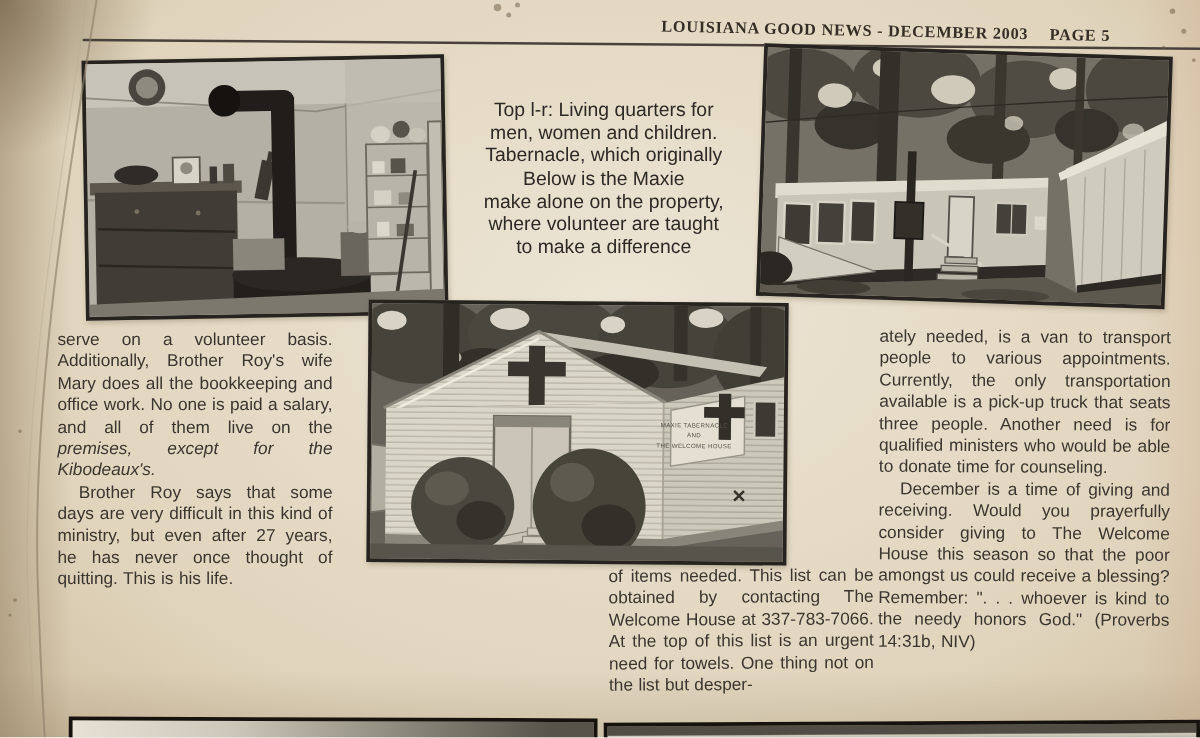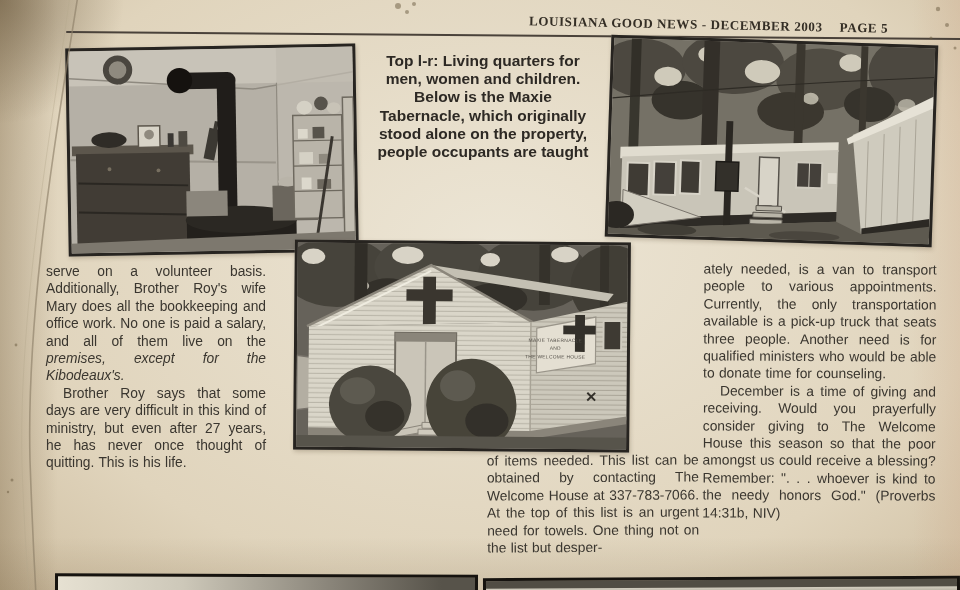--- a/index.html
+++ b/index.html
@@ -34,22 +34,22 @@
     position:absolute; border:3px solid #272420; background:#aaa59a; z-index:2;
     box-shadow:1px 2px 4px rgba(70,55,30,.25);
   }
   .photo svg { display:block; width:100%; height:100%; }
   .photo-interior { left:67px;  top:46px;  width:290px; height:208px; transform:rotate(-1deg);  }
   .photo-trailers { left:608px; top:40px;  width:327px; height:202px; transform:rotate(1.9deg); }
   .photo-church   { left:294px; top:241px; width:336px; height:210px; transform:rotate(.5deg);  }
 
   
   .caption {
-    position:absolute; left:361px; top:52px; width:244px; text-align:center;
-    font-weight:bold; font-size:15.5px; line-height:18.2px; color:#2d2924; z-index:1;
+    position:absolute; left:361px; top:80px; width:244px; text-align:center;
+    font-weight:normal; font-size:15.5px; line-height:18.2px; color:#2d2924; z-index:1;
   }
   .cap-line { white-space:nowrap; }
 
   
   .col {
     position:absolute; font-size:13.8px; line-height:17.4px; color:#3a362f;
     text-align:justify; z-index:1; word-spacing:.5px;
   }
   .col p { margin:0; }
   .col p.indent { text-indent:17px; }
@@ -160,24 +160,25 @@
       </g>
       <rect x="279" y="52" width="11" height="142" fill="#c3beb2" stroke="#6e695f" stroke-width="1.5"></rect>
       <line x1="268" y1="92" x2="250" y2="202" stroke="#3a3630" stroke-width="3"></line>
       <polygon points="0,198 290,190 290,208 0,208" fill="#7d786e"></polygon>
     </svg>
   </figure>
 
   <div class="caption">
       <div class="cap-line">Top l-r: Living quarters for</div>
       <div class="cap-line">men, women and children.</div>
+      <div class="cap-line">Tabernacle, which originally</div>
       <div class="cap-line">Below is the Maxie</div>
-      <div class="cap-line">Tabernacle, which originally</div>
-      <div class="cap-line">stood alone on the property,</div>
-      <div class="cap-line">people occupants are taught</div>
+      <div class="cap-line">make alone on the property,</div>
+      <div class="cap-line">where volunteer are taught</div>
+      <div class="cap-line">to make a difference</div>
     </div>
 
   <figure class="photo photo-trailers">
     <svg viewBox="0 0 327 202" preserveAspectRatio="none">
       <rect width="327" height="202" fill="#757166"></rect>
       <g>
         <ellipse cx="30" cy="30" rx="44" ry="30" fill="#4c4840"></ellipse>
         <ellipse cx="122" cy="22" rx="52" ry="32" fill="#4c4840"></ellipse>
         <ellipse cx="212" cy="36" rx="46" ry="32" fill="#504c43"></ellipse>
         <ellipse cx="302" cy="26" rx="42" ry="36" fill="#4c4840"></ellipse>

